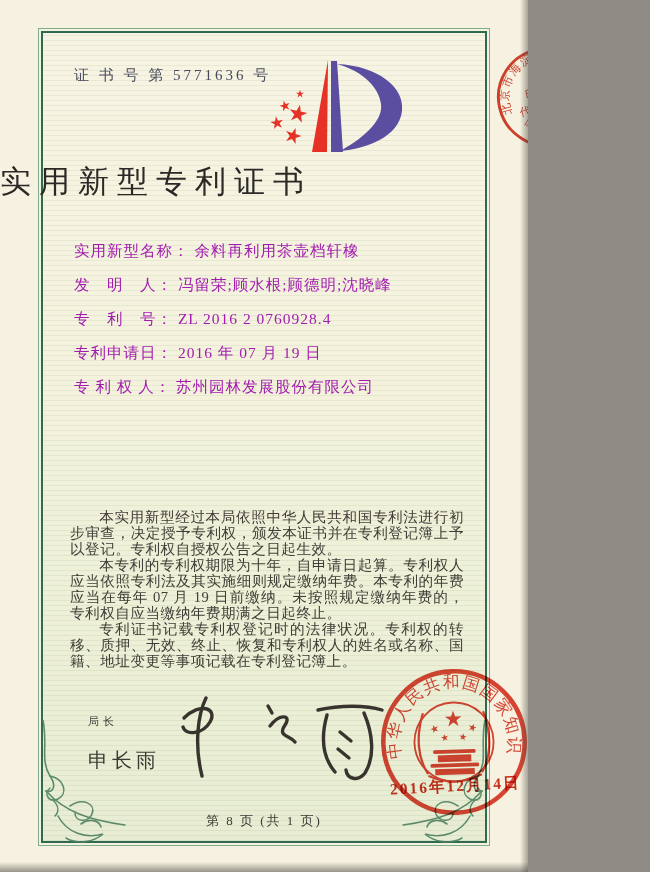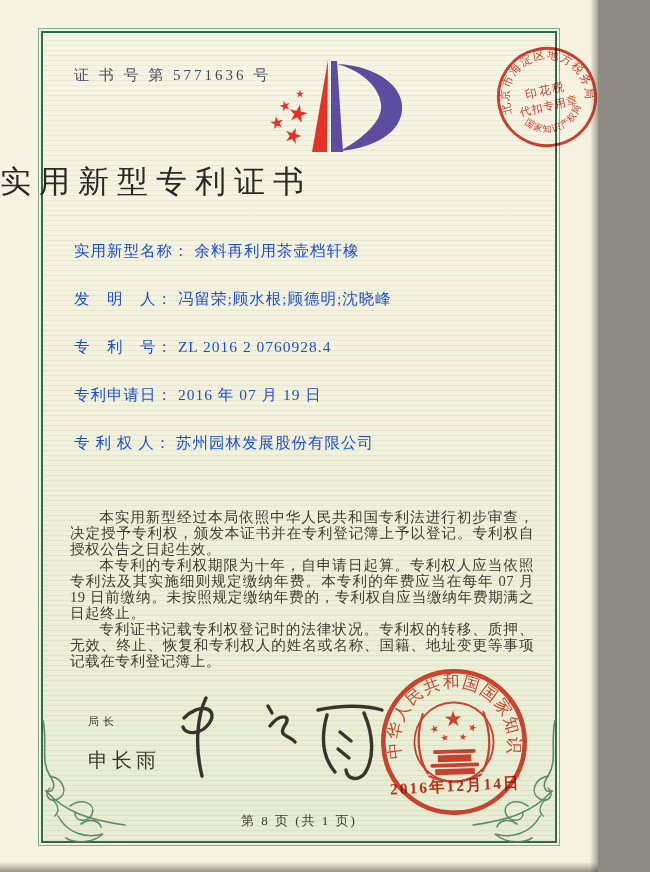--- a/index.html
+++ b/index.html
@@ -1,17 +1,17 @@
 <!DOCTYPE html>
 <html><head>
 <meta charset="utf-8">
 <style>
   html,body{margin:0;padding:0;background:#8e8c84;}
   .page{
-    position:relative;width:598px;height:872px;overflow:hidden;
+    position:relative;width:528px;height:872px;overflow:hidden;
     background:#f6f1e0;
     font-family:"Liberation Serif","DejaVu Serif",serif;
   }
   .photo-edge-right{position:absolute;top:0;right:0;width:8px;height:100%;
     background:linear-gradient(90deg,rgba(70,70,64,0) 0%,rgba(70,70,64,0.45) 100%);}
   .photo-edge-bottom{position:absolute;left:0;bottom:0;width:100%;height:10px;
     background:linear-gradient(180deg,rgba(70,70,64,0) 0%,rgba(70,70,64,0.55) 100%);}
   .frame-outer{
     position:absolute;left:38px;top:28px;right:38px;bottom:26px;
     border:1px solid #7fae8d;
@@ -34,21 +34,21 @@
   .logo{position:absolute;left:238px;top:54px;width:182px;height:108px;}
   .tax-stamp{
     position:absolute;left:492px;top:42px;width:110px;height:110px;
     transform:rotate(-13deg);mix-blend-mode:multiply;opacity:0.92;
   }
   .title{
     position:absolute;left:0;right:0;top:161px;text-align:left;
     font-size:31px;letter-spacing:8px;color:#2b2926;font-weight:500;
   }
   .fields{position:absolute;left:74px;top:241px;right:60px;}
-  .field-row{height:18px;margin-bottom:30px;font-size:15.5px;color:#1d4ed8;
+  .field-row{height:18px;margin-bottom:16px;font-size:15.5px;color:#a21caf;
     letter-spacing:1px;white-space:nowrap;}
   .field-label{display:inline-block;}
   .field-value{display:inline-block;}
   .paragraphs{
     position:absolute;left:70px;right:64px;top:509px;
     font-size:14.6px;line-height:16px;color:#403c36;
     text-align:justify;letter-spacing:0.5px;
   }
   .paragraphs p{margin:0;text-indent:2em;}
   .signer-title{position:absolute;left:88px;top:714px;font-size:11px;

